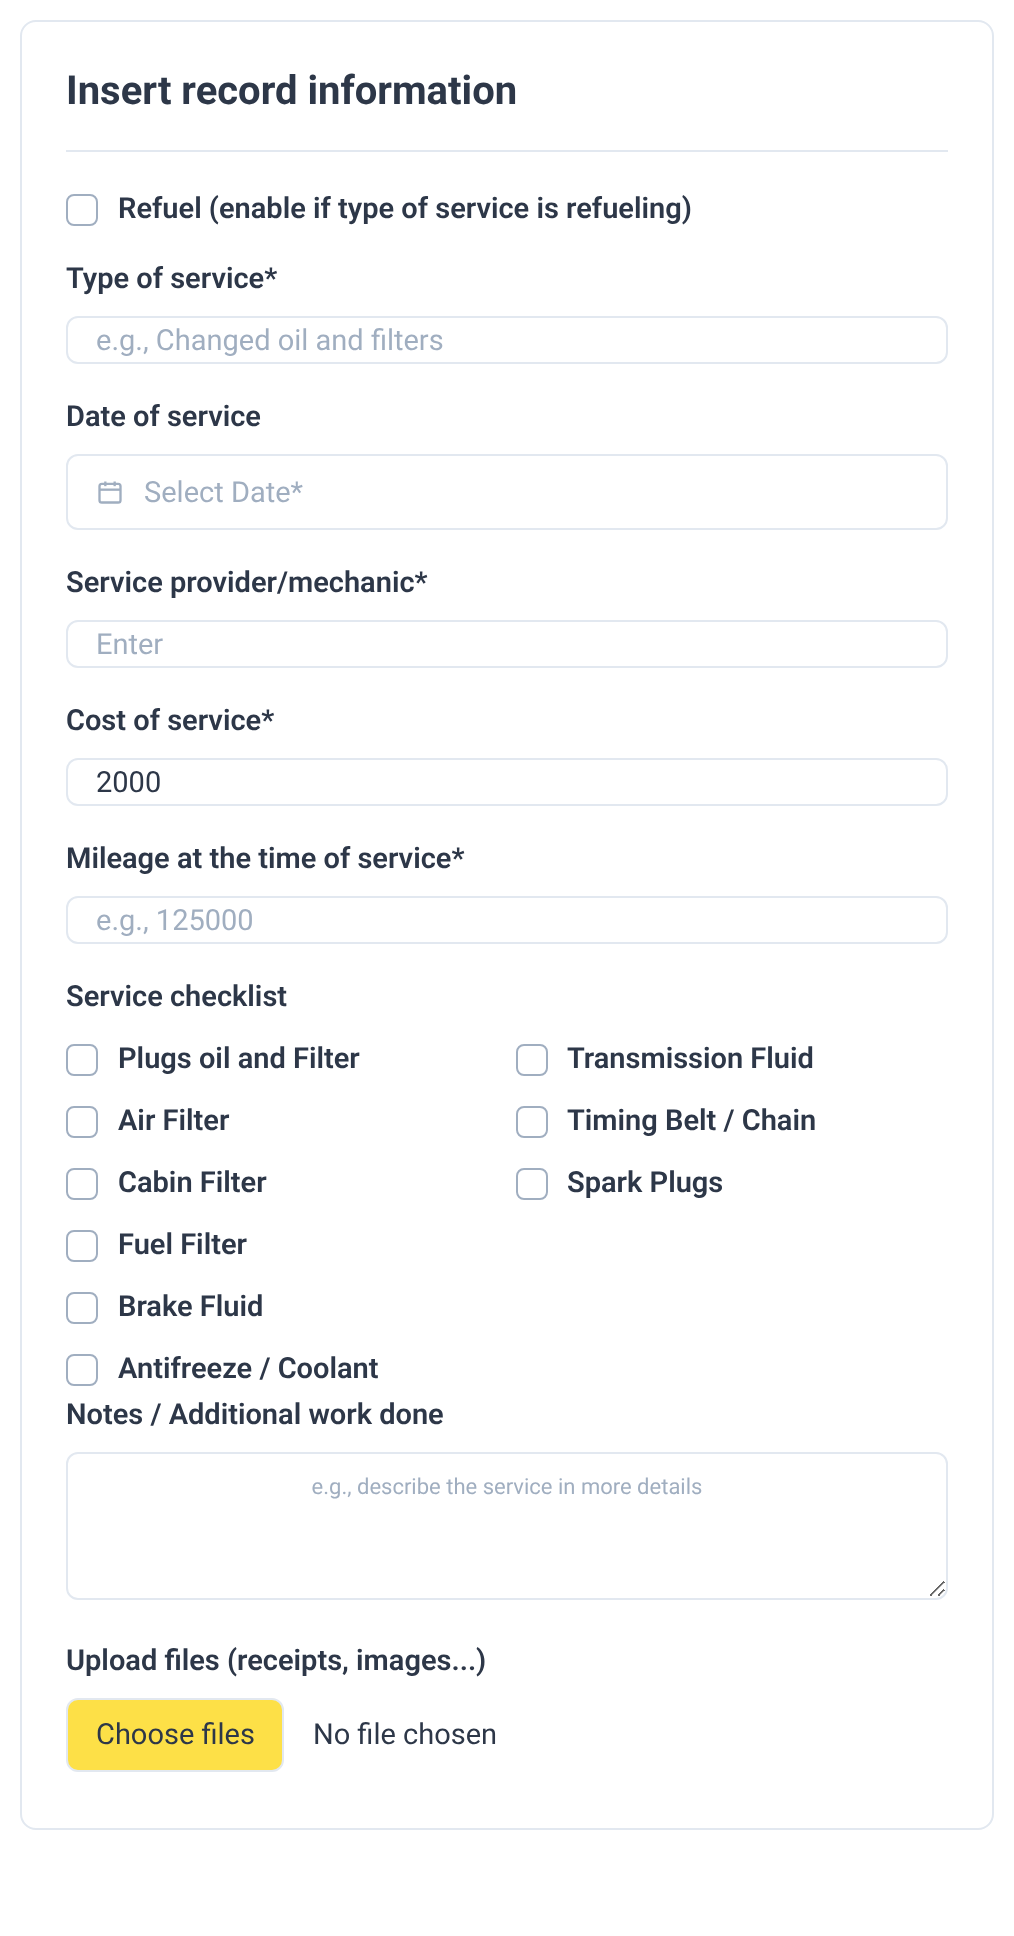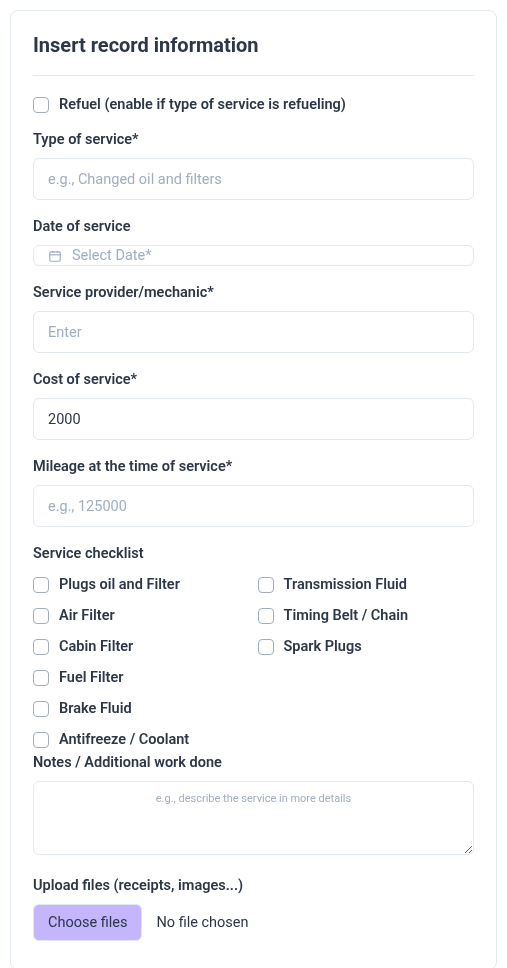--- a/index.html
+++ b/index.html
@@ -55,35 +55,35 @@
   }
   .field-label {
     font-size: 14.5px;
     font-weight: 600;
     color: #2d3748;
     margin-bottom: 10px;
     display: block;
   }
   .text-input {
     width: 100%;
-    height: 42px;
+    height: 24px;
     border: 1px solid #e2e8f0;
     border-radius: 6px;
     padding: 0 14px;
     font-size: 14.5px;
     color: #2d3748;
     font-family: inherit;
   }
   .text-input::placeholder {
     color: #a0aec0;
   }
   .date-wrap {
     position: relative;
     width: 100%;
-    height: 21px;
+    height: 38px;
     border: 1px solid #e2e8f0;
     border-radius: 6px;
     display: flex;
     align-items: center;
     padding: 0 14px;
     gap: 10px;
     cursor: pointer;
   }
   .date-placeholder {
     color: #a0aec0;
@@ -140,21 +140,21 @@
     display: flex;
     align-items: stretch;
     margin-top: 10px;
   }
   .file-button {
     border: 1px solid #e2e8f0;
     border-radius: 6px;
     padding: 9px 14px;
     font-size: 14.5px;
     color: #2d3748;
-    background: #c4b5fd;
+    background: #fde047;
     cursor: pointer;
     font-family: inherit;
   }
   .file-status {
     display: flex;
     align-items: center;
     padding: 0 14px;
     font-size: 14.5px;
     color: #2d3748;
   }

